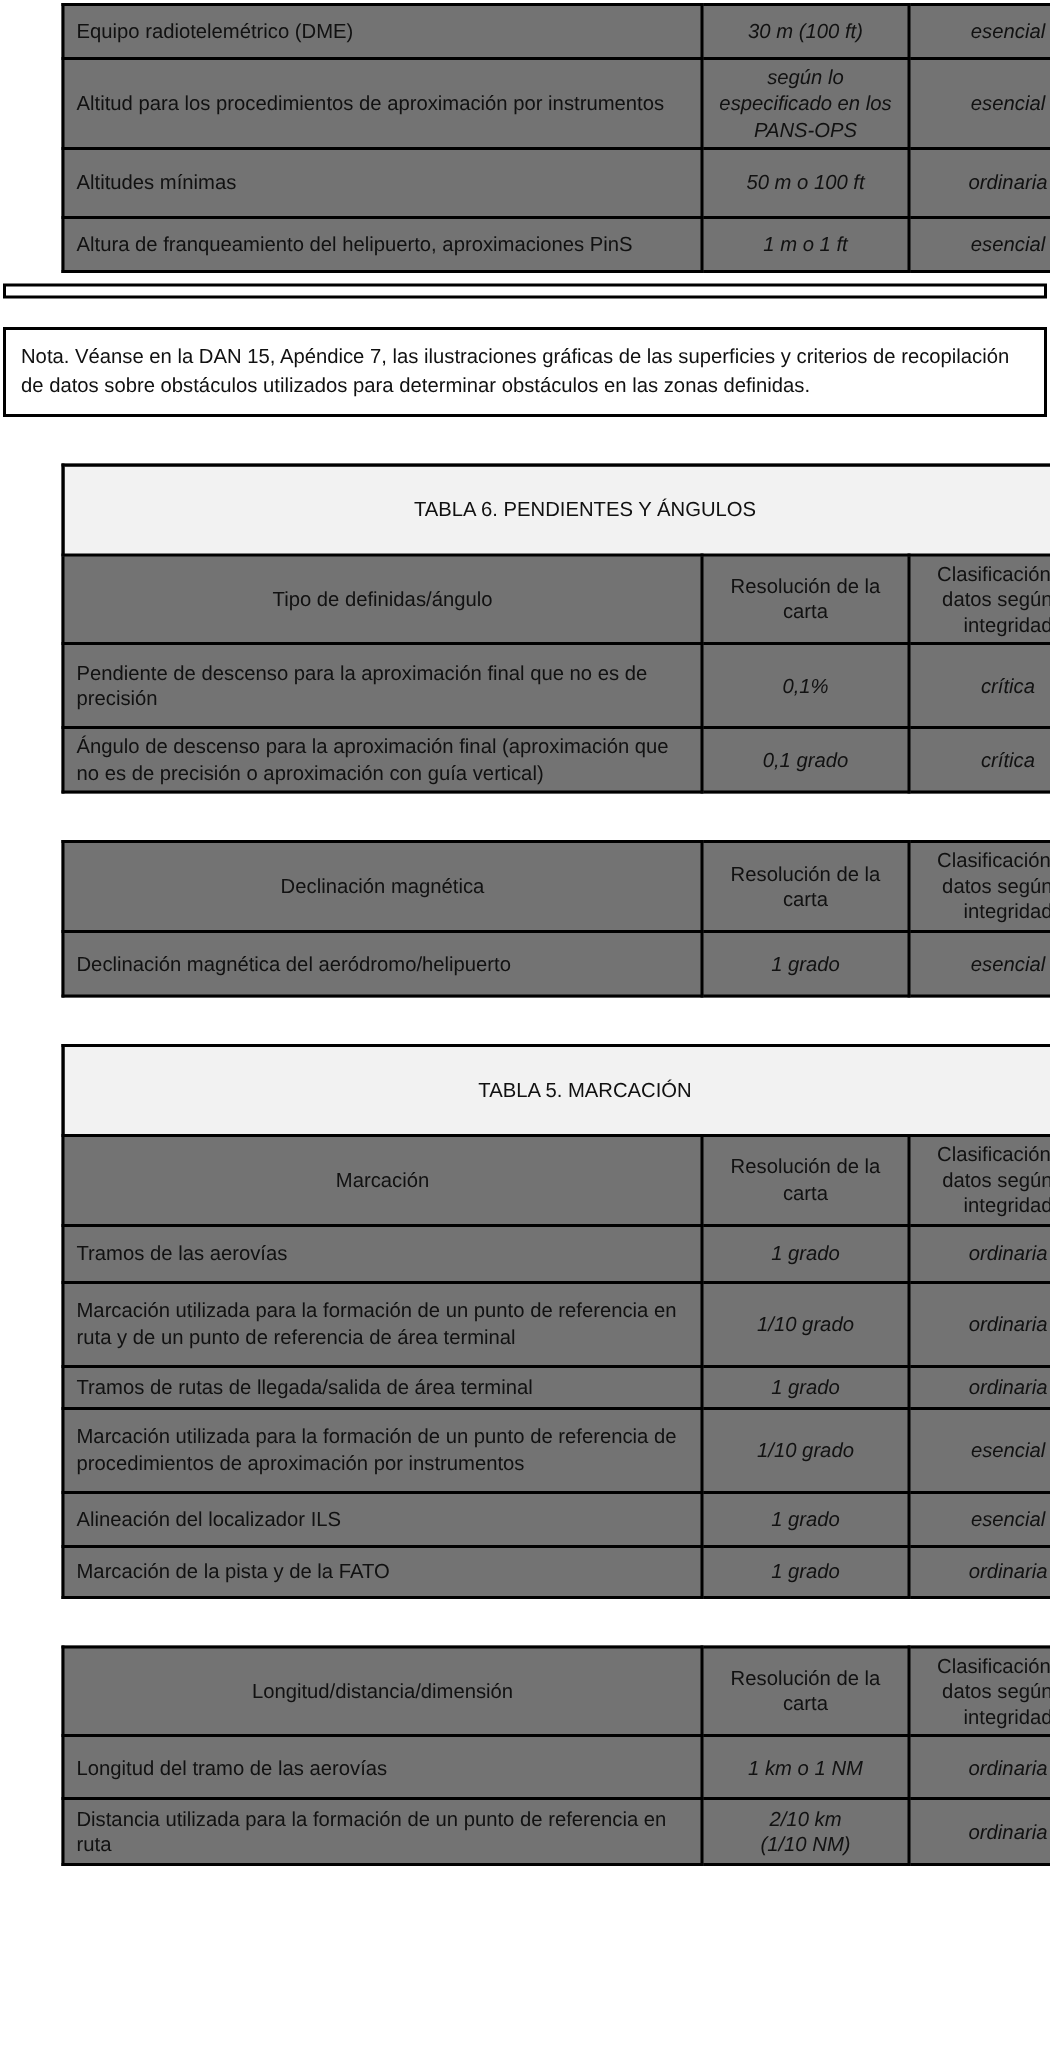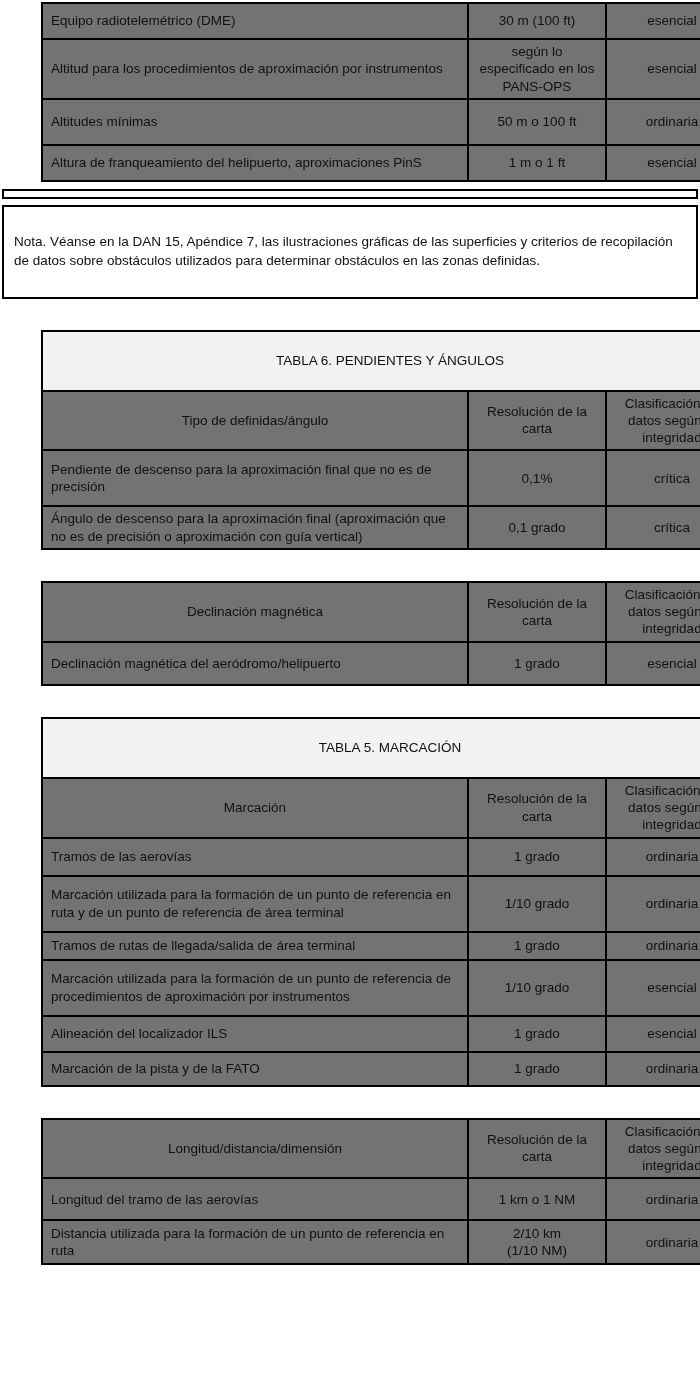--- a/index.html
+++ b/index.html
@@ -27,39 +27,39 @@
     font-weight: normal;
     vertical-align: middle;
     padding: 3px 8px;
     line-height: 1.28;
     overflow: hidden;
   }
   .c1 { width: 426px; }
   .c2 { width: 138px; }
   .c3 { width: 132px; }
   .item { text-align: left; }
-  .val { text-align: center; white-space: pre-line; padding: 3px 4px; }
+  .val { text-align: center; white-space: pre-line; padding: 3px 4px; font-style: italic; }
   .title-cell {
     background: #f2f2f2;
     text-align: center;
     font-weight: bold;
     font-size: 14px;
     height: 52px;
   }
   .hdr { 
     text-align: center;
     font-weight: bold;
     padding: 3px 6px;
   }
   .note-box {
     border: 2px solid #000000;
     width: 696px;
     box-sizing: border-box;
-    margin-top: 6px;
-    padding: 26px 10px;
+    margin-top: 19px;
+    padding: 9px 10px;
     font-size: 13.5px;
     line-height: 1.4;
   }
   .strip {
     border: 2px solid #000000;
     width: 696px;
     box-sizing: border-box;
     height: 10px;
     margin-top: 7px;
   }

